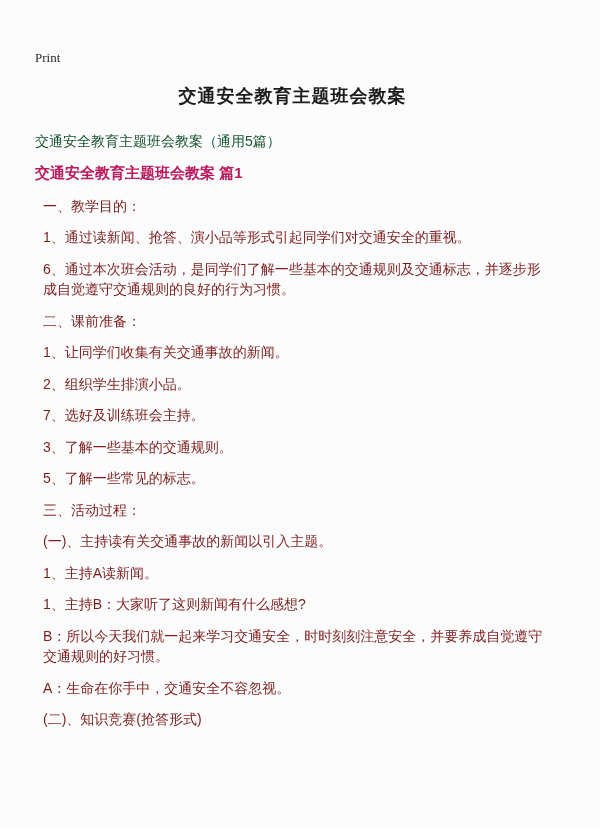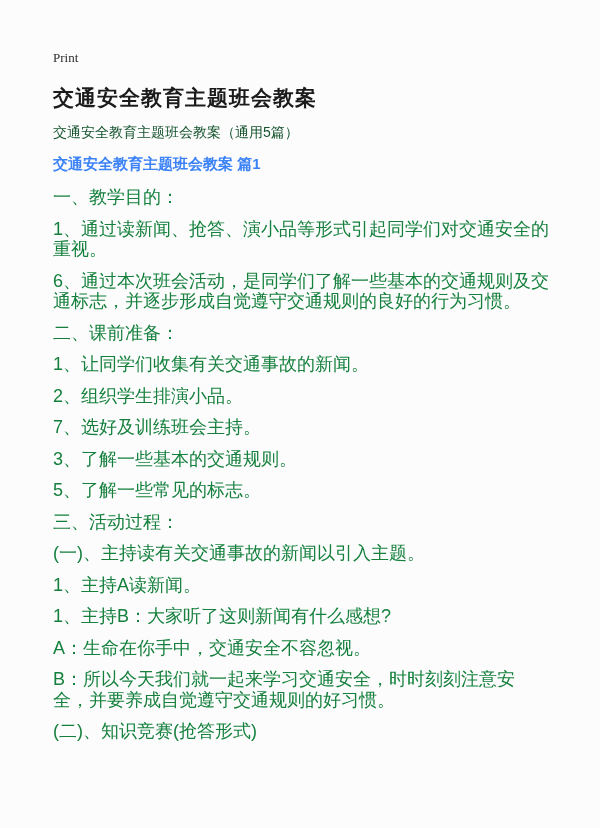--- a/index.html
+++ b/index.html
@@ -11,55 +11,56 @@
     width: 600px;
     height: 828px;
     overflow: hidden;
     font-family: "Liberation Sans", sans-serif;
     color: #262626;
   }
   .page {
     box-sizing: border-box;
     width: 600px;
     height: 828px;
-    padding: 48px 50px 0 53px;
+    padding: 48px 50px 0 35px;
   }
   .print-label {
     font-family: "Liberation Serif", serif;
     font-size: 13px;
     color: #2e2e2e;
     margin: 0 0 20px 0;
     display: inline-block;
   }
   h1.doc-title {
-    font-size: 21px;
+    font-size: 18px;
     line-height: 1.15;
     font-weight: bold;
+    text-align: center;
     color: #1b1b1b;
-    margin: 0 0 12px 0;
+    margin: 0 0 24px 0;
     letter-spacing: 1px;
   }
   p.doc-subtitle {
     font-size: 14px;
     line-height: 20px;
     margin: 0 0 12px 0;
     color: #14532d;
   }
   h2.section-heading {
     font-size: 15px;
     line-height: 20px;
     font-weight: bold;
-    color: #3b82f6;
+    color: #be185d;
     margin: 0 0 13px 0;
   }
   p.para {
-    font-size: 18px;
+    font-size: 14px;
     line-height: 20.5px;
-    margin: 0 0 11px 0;
-    color: #15803d;
+    margin: 0 0 11px 8px;
+    color: #7f1d1d;
   }
 </style>
 </head>
 <body>
 
 <div class="page">
 
   <span class="print-label">Print</span>
 
   <h1 class="doc-title">交通安全教育主题班会教案</h1>
@@ -74,17 +75,17 @@
   <p class="para">二、课前准备：</p>
   <p class="para">1、让同学们收集有关交通事故的新闻。</p>
   <p class="para">2、组织学生排演小品。</p>
   <p class="para">7、选好及训练班会主持。</p>
   <p class="para">3、了解一些基本的交通规则。</p>
   <p class="para">5、了解一些常见的标志。</p>
   <p class="para">三、活动过程：</p>
   <p class="para">(一)、主持读有关交通事故的新闻以引入主题。</p>
   <p class="para">1、主持A读新闻。</p>
   <p class="para">1、主持B：大家听了这则新闻有什么感想?</p>
+  <p class="para">B：所以今天我们就一起来学习交通安全，时时刻刻注意安全，并要养成自觉遵守交通规则的好习惯。</p>
   <p class="para">A：生命在你手中，交通安全不容忽视。</p>
-  <p class="para">B：所以今天我们就一起来学习交通安全，时时刻刻注意安全，并要养成自觉遵守交通规则的好习惯。</p>
   <p class="para">(二)、知识竞赛(抢答形式)</p>
 
 </div>
 
 </body></html>

